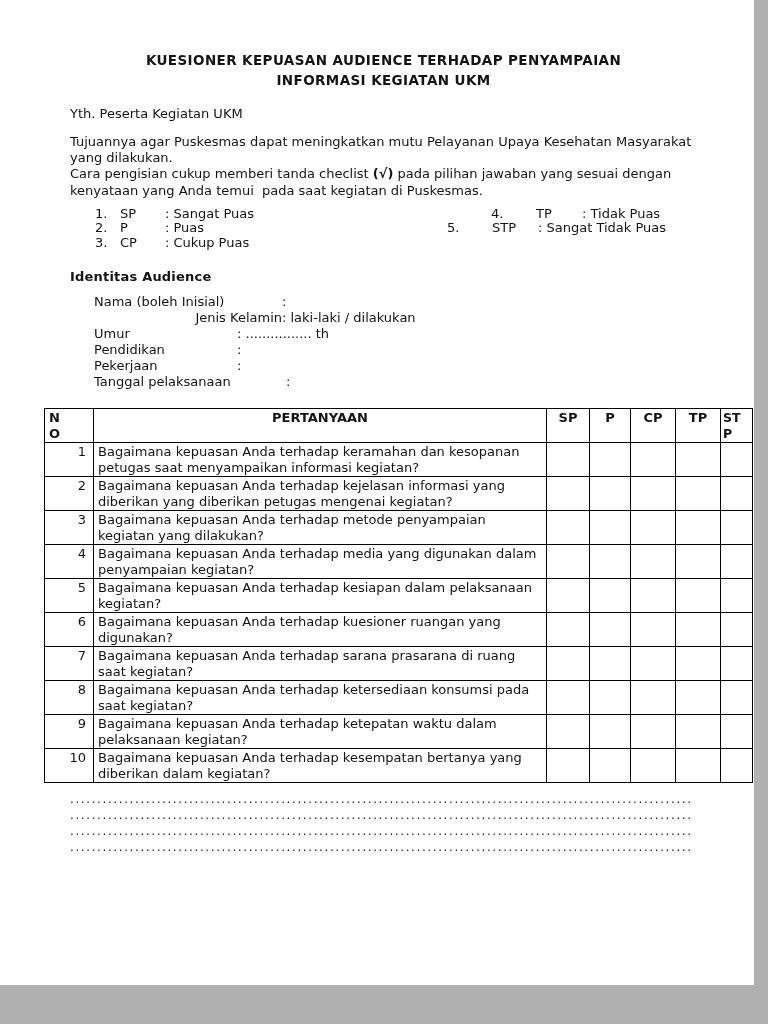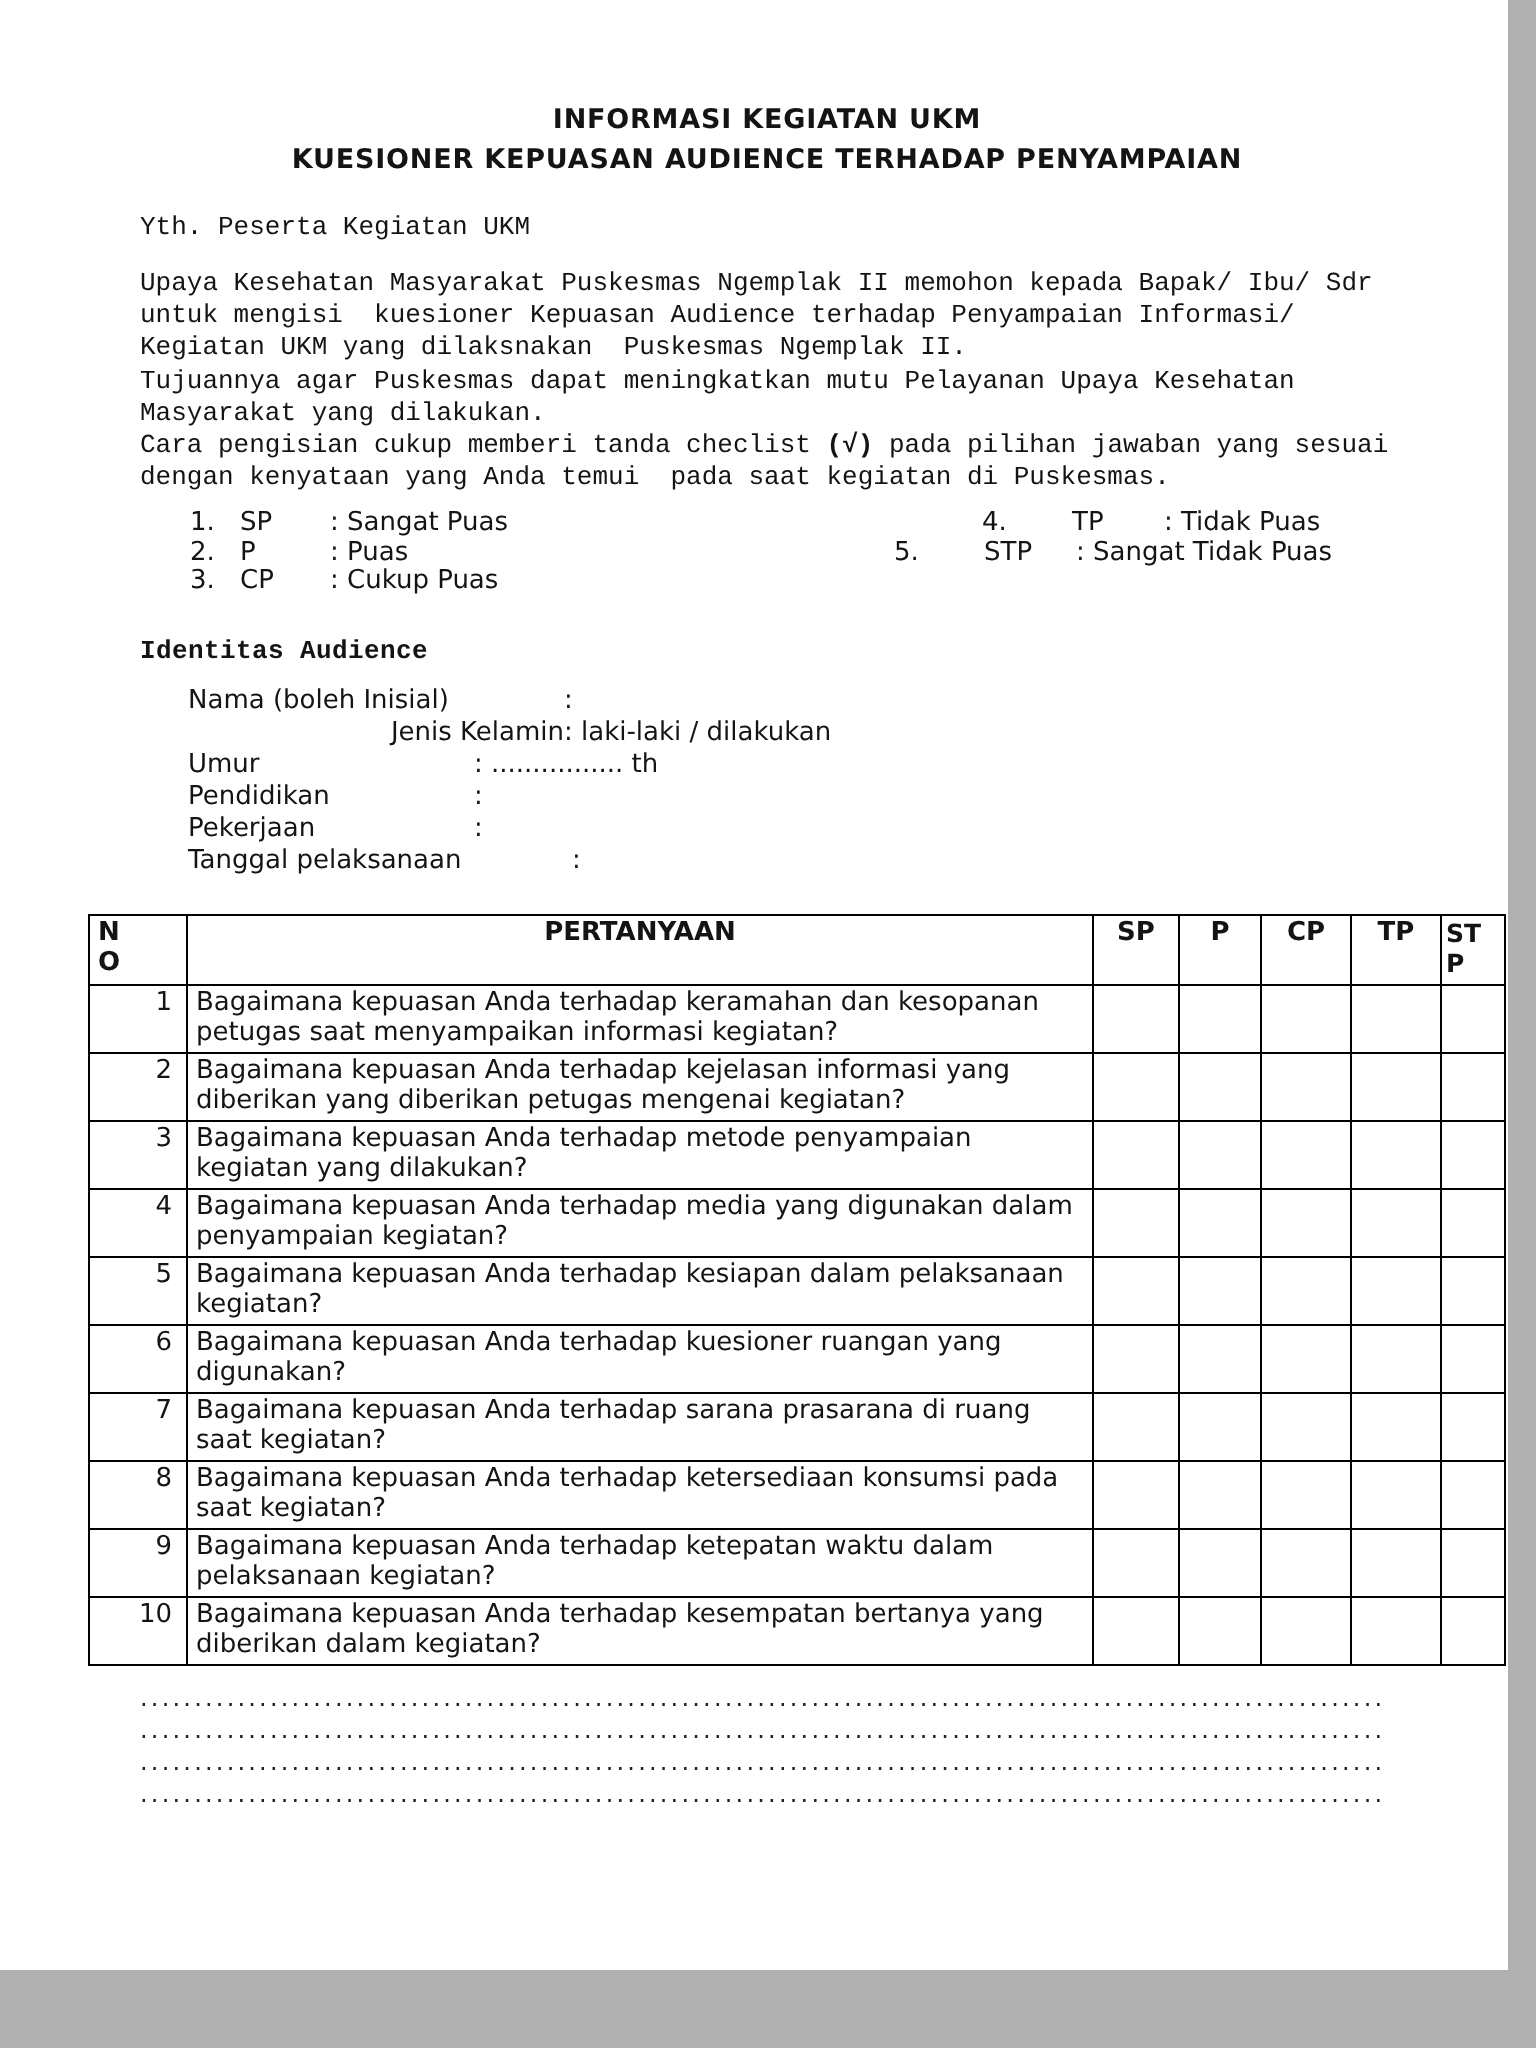--- a/index.html
+++ b/index.html
@@ -11,21 +11,21 @@
     position:relative;
     overflow:hidden;
   }
   .page{
     position:absolute;top:0;left:0;
     width:754px;height:985px;
     background:#ffffff;
     box-sizing:border-box;
     padding:50px 57px 0 70px;
   }
-  p{margin:0;font-family:Liberation Mono, monospace;}
+  p{margin:0;}
   .title{text-align:center;font-weight:bold;font-size:13.5px;line-height:20px;letter-spacing:.4px;}
   .salutation{margin:16px 0 12px 0;font-size:13px;line-height:16px;}
   .para{font-size:13px;line-height:16.2px;white-space:pre-wrap;}
   .ket-heading{font-weight:bold;font-size:13px;margin-top:3px;letter-spacing:.2px;line-height:16px;}
   .keterangan{display:flex;margin-top:8px;font-size:13px;line-height:14.5px;}
   .ket-left{width:377px;padding-left:25px;box-sizing:border-box;flex:0 0 auto;}
   .ket-right{flex:1;}
   .ket-row{display:flex;}
   .ket-num{flex:0 0 auto;}
   .ket-code{flex:0 0 auto;}
@@ -67,27 +67,26 @@
   .kritik-heading{font-weight:bold;font-size:13px;margin-top:21px;letter-spacing:.3px;line-height:16px;}
   .dots{margin-top:9px;}
   .dots-line{width:622px;height:16px;overflow:hidden;white-space:nowrap;font-size:12px;letter-spacing:1.6px;color:#222;}
 </style>
 </head>
 <body>
 
 <div class="page">
 
   <div class="title">
+    <div>KUESIONER KEPUASAN AUDIENCE TERHADAP PENYAMPAIAN</div>
     <div>INFORMASI KEGIATAN UKM</div>
-    <div>KUESIONER KEPUASAN AUDIENCE TERHADAP PENYAMPAIAN</div>
   </div>
 
   <p class="salutation">Yth. Peserta Kegiatan UKM</p>
 
-  <p class="para">Upaya Kesehatan Masyarakat Puskesmas Ngemplak II memohon kepada Bapak/ Ibu/ Sdr untuk mengisi  kuesioner Kepuasan Audience terhadap Penyampaian Informasi/ Kegiatan UKM yang dilaksnakan  Puskesmas Ngemplak II.</p>
   <p class="para">Tujuannya agar Puskesmas dapat meningkatkan mutu Pelayanan Upaya Kesehatan Masyarakat yang dilakukan.</p>
   <p class="para"><span>Cara pengisian cukup memberi tanda checlist </span><b>(√)</b><span> pada pilihan jawaban yang sesuai dengan kenyataan yang Anda temui  pada saat kegiatan di Puskesmas.</span></p>
 
 
   <div class="keterangan">
     <div class="ket-col ket-left">
       <div class="ket-row">
         <span class="ket-num">1.</span>
         <span class="ket-code">SP</span>
         <span class="ket-desc">: Sangat Puas</span>

